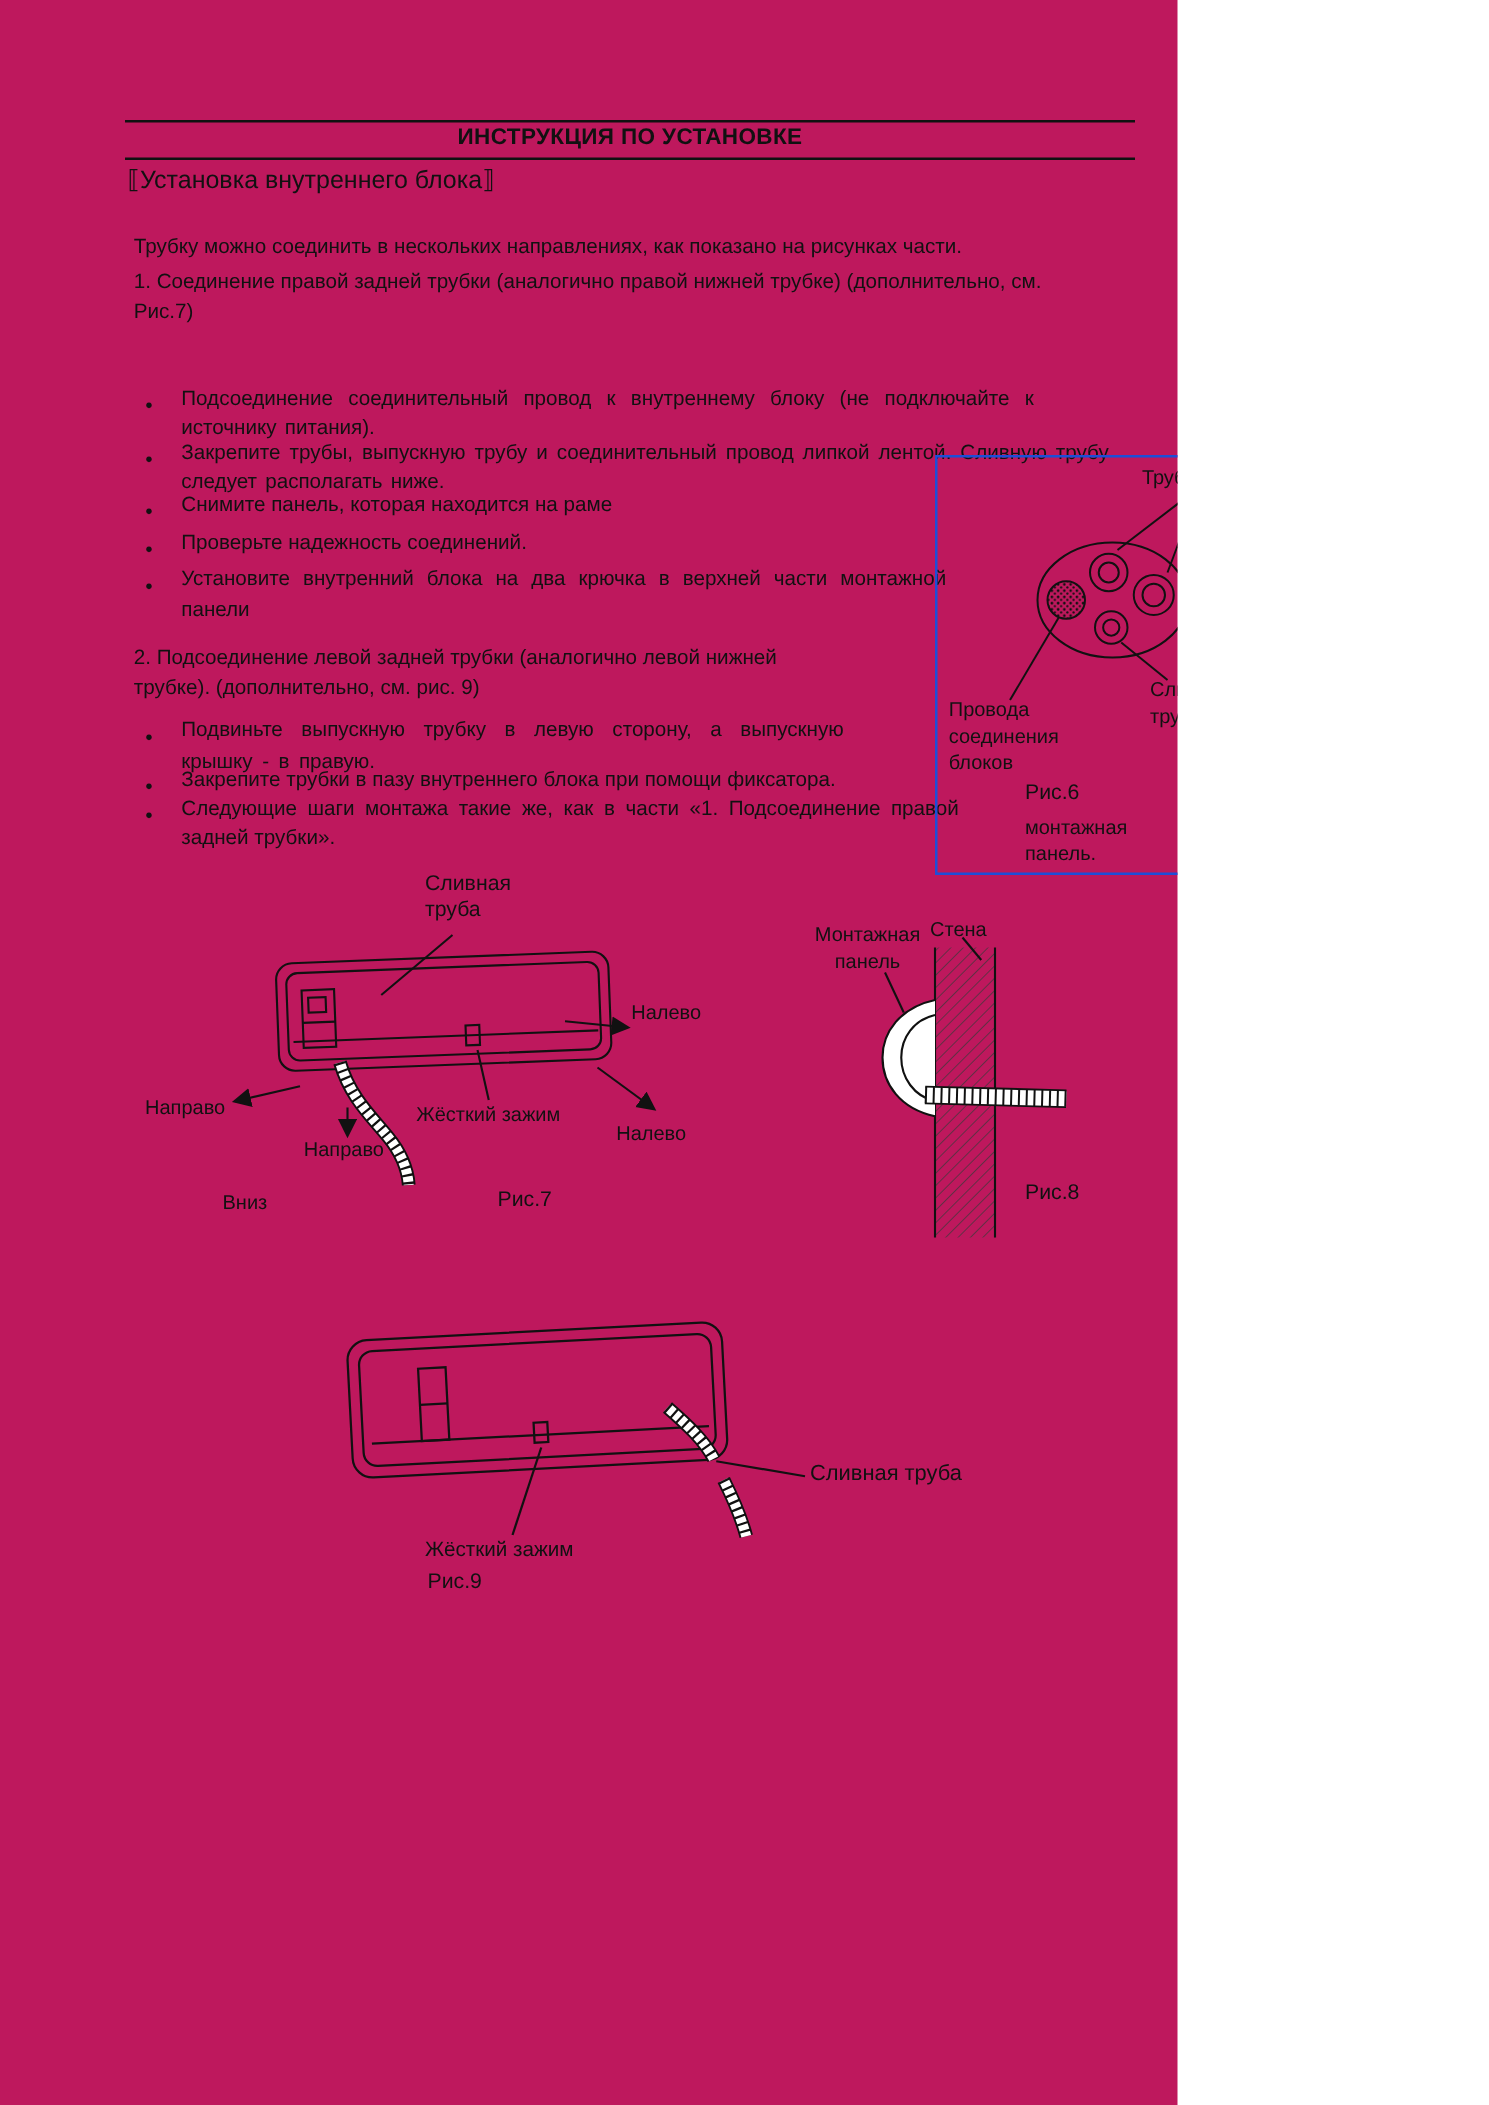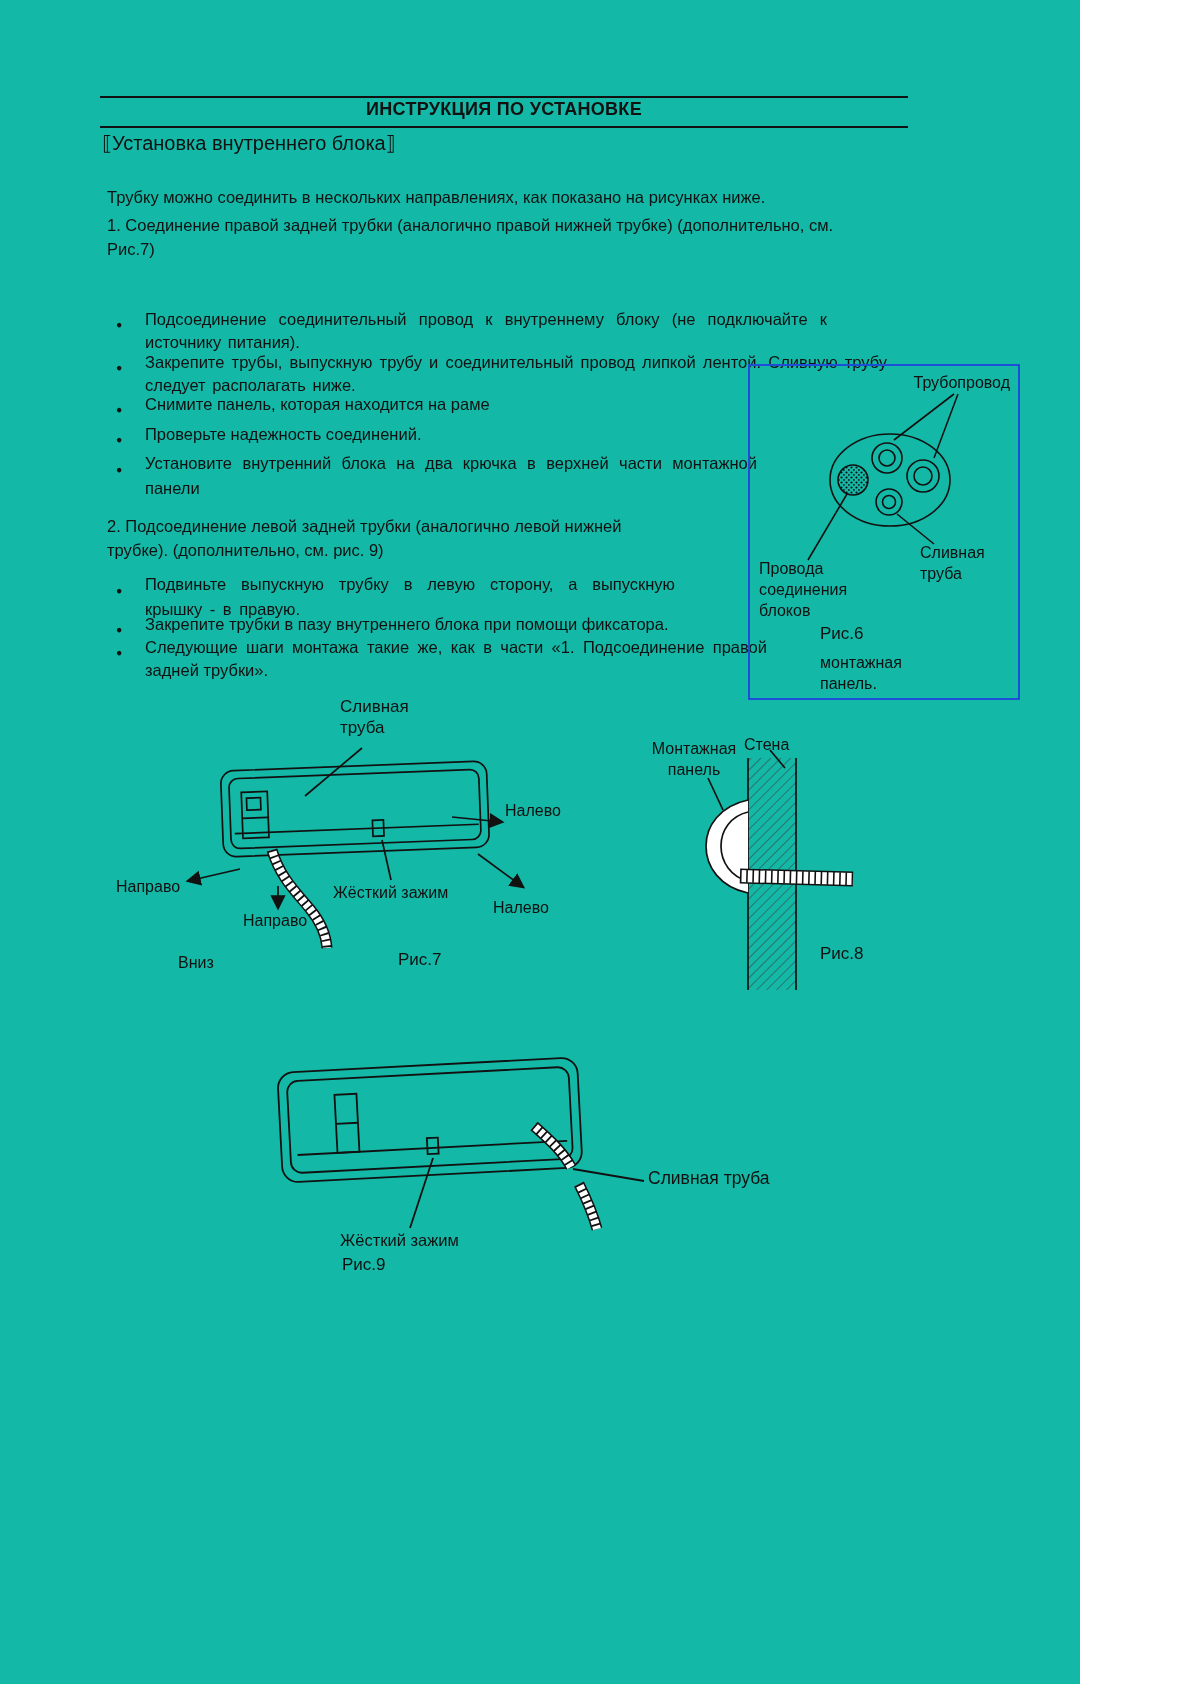--- a/index.html
+++ b/index.html
@@ -1,18 +1,18 @@
 <!DOCTYPE html>
 <html lang="ru"><head>
 <meta charset="utf-8">
 <style>
   * { margin:0; padding:0; box-sizing:border-box; }
   html, body { background:#ffffff; }
   body { font-family:"Liberation Sans","DejaVu Sans",sans-serif; color:#111; }
-  .page { position:relative; width:1080px; height:1684px; background:#14b8a6; overflow:hidden; }
+  .page { position:relative; width:942px; height:1684px; background:#be185d; overflow:hidden; }
   .rule { position:absolute; left:100px; width:808px; height:2px; background:#111; }
   .header-title { position:absolute; left:100px; top:99px; width:808px; text-align:center;
                   font-size:18px; font-weight:bold; letter-spacing:.3px; }
   .doc-title { position:absolute; left:102px; top:131px; font-size:20px; font-weight:normal; }
   .body-text { position:absolute; font-size:16.5px; line-height:23px; }
   .bullet { position:absolute; left:107px; padding-left:38px; font-size:16.5px;
             line-height:23px; text-align:justify; }
   .bullet::before { content:"●"; position:absolute; left:9px; top:5px; font-size:10.5px; }
   .lh30 { line-height:30px; } .lh30::before { top:9px; }
   .lh25 { line-height:25px; } .lh25::before { top:6px; }
@@ -25,21 +25,21 @@
 <body>
 
 <div class="page">
 
   <div class="rule" style="top:96px"></div>
   <div class="header-title">ИНСТРУКЦИЯ ПО УСТАНОВКЕ</div>
   <div class="rule" style="top:126px"></div>
 
   <h1 class="doc-title">⟦Установка внутреннего блока⟧</h1>
 
-  <p class="body-text" style="left:107px; top:186px; width:820px">Трубку можно соединить в нескольких направлениях, как показано на рисунках ниже.</p>
+  <p class="body-text" style="left:107px; top:186px; width:820px">Трубку можно соединить в нескольких направлениях, как показано на рисунках части.</p>
 
   <p class="body-text" style="left:107px; top:213px; width:762px; line-height:24px">1. Соединение правой задней трубки (аналогично правой нижней трубке) (дополнительно, см. Рис.7)</p>
 
   <div class="bullet" style="top:308px; width:720px; word-spacing:2px">Подсоединение соединительный провод к внутреннему блоку (не подключайте к источнику питания).</div>
   <div class="bullet" style="top:351px; width:780px; word-spacing:2px">Закрепите трубы, выпускную трубу и соединительный провод липкой лентой. Сливную трубу следует располагать ниже.</div>
   <div class="bullet" style="top:393px; width:620px; text-align:left">Снимите панель, которая находится на раме</div>
   <div class="bullet" style="top:423px; width:620px; text-align:left">Проверьте надежность соединений.</div>
   <div class="bullet lh25" style="top:451px; width:650px">Установите внутренний блока на два крючка в верхней части монтажной панели</div>
 
   <p class="body-text" style="left:107px; top:514px; width:565px; line-height:24px">2. Подсоединение левой задней трубки (аналогично левой нижней трубке). (дополнительно, см. рис. 9)</p>

